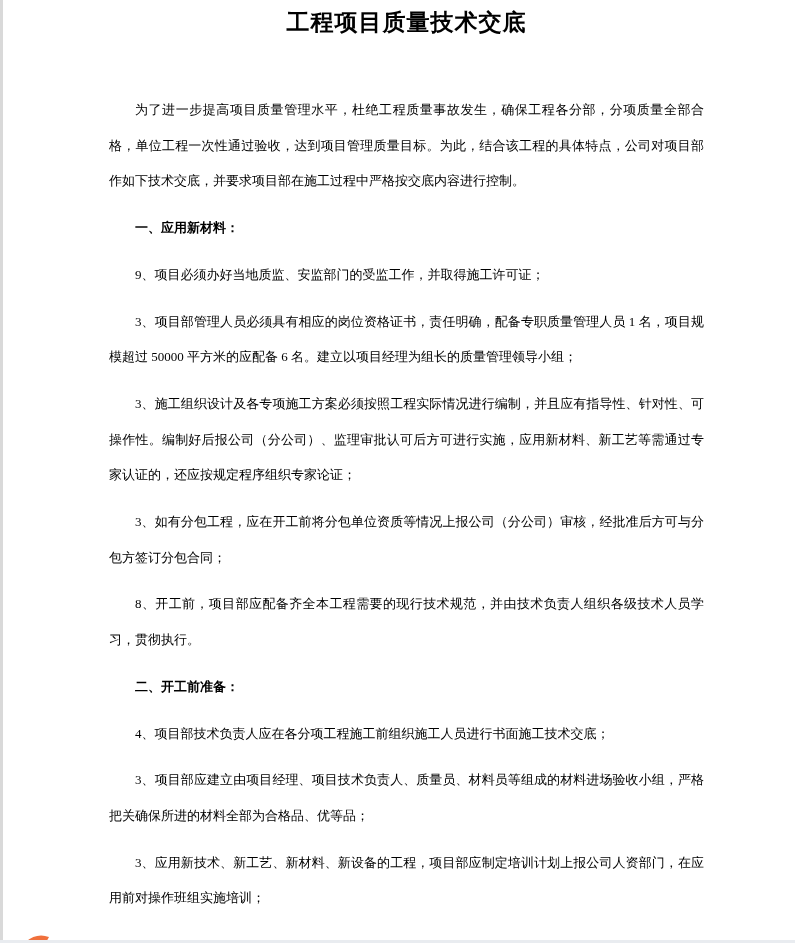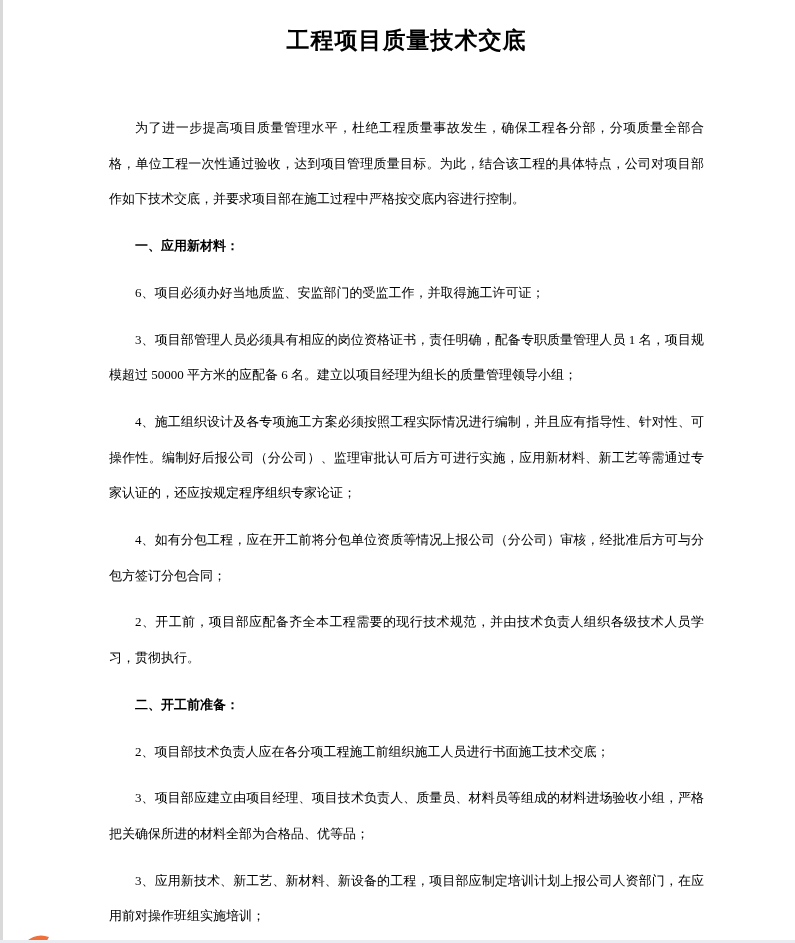--- a/index.html
+++ b/index.html
@@ -25,21 +25,21 @@
     left: 0; bottom: 0;
     width: 795px; height: 3px;
   }
   .doc {
     position: absolute;
     left: 98px;
     top: 0;
     width: 617px;
   }
   .doc-title {
-    padding-top: 24px;
+    padding-top: 6px;
     text-align: center;
     font-size: 23px;
     line-height: 34px;
     font-weight: bold;
     letter-spacing: 1px;
   }
   .doc-body {
     margin-top: 52px;
   }
   .doc-body p {
@@ -65,27 +65,27 @@
 </head>
 <body>
 
 <div class="page-edge-left" style="background: rgb(217, 217, 217);"></div>
 
 <div class="doc">
   <div class="doc-title">工程项目质量技术交底</div>
   <div class="doc-body">
     <p>为了进一步提高项目质量管理水平，杜绝工程质量事故发生，确保工程各分部，分项质量全部合格，单位工程一次性通过验收，达到项目管理质量目标。为此，结合该工程的具体特点，公司对项目部作如下技术交底，并要求项目部在施工过程中严格按交底内容进行控制。</p>
     <p class="heading">一、应用新材料：</p>
-    <p>6、项目必须办好当地质监、安监部门的受监工作，并取得施工许可证；</p>
+    <p>9、项目必须办好当地质监、安监部门的受监工作，并取得施工许可证；</p>
     <p>3、项目部管理人员必须具有相应的岗位资格证书，责任明确，配备专职质量管理人员 1 名，项目规模超过 50000 平方米的应配备 6 名。建立以项目经理为组长的质量管理领导小组；</p>
-    <p>4、施工组织设计及各专项施工方案必须按照工程实际情况进行编制，并且应有指导性、针对性、可操作性。编制好后报公司（分公司）、监理审批认可后方可进行实施，应用新材料、新工艺等需通过专家认证的，还应按规定程序组织专家论证；</p>
-    <p>4、如有分包工程，应在开工前将分包单位资质等情况上报公司（分公司）审核，经批准后方可与分包方签订分包合同；</p>
-    <p>2、开工前，项目部应配备齐全本工程需要的现行技术规范，并由技术负责人组织各级技术人员学习，贯彻执行。</p>
+    <p>3、施工组织设计及各专项施工方案必须按照工程实际情况进行编制，并且应有指导性、针对性、可操作性。编制好后报公司（分公司）、监理审批认可后方可进行实施，应用新材料、新工艺等需通过专家认证的，还应按规定程序组织专家论证；</p>
+    <p>3、如有分包工程，应在开工前将分包单位资质等情况上报公司（分公司）审核，经批准后方可与分包方签订分包合同；</p>
+    <p>8、开工前，项目部应配备齐全本工程需要的现行技术规范，并由技术负责人组织各级技术人员学习，贯彻执行。</p>
     <p class="heading">二、开工前准备：</p>
-    <p>2、项目部技术负责人应在各分项工程施工前组织施工人员进行书面施工技术交底；</p>
+    <p>4、项目部技术负责人应在各分项工程施工前组织施工人员进行书面施工技术交底；</p>
     <p>3、项目部应建立由项目经理、项目技术负责人、质量员、材料员等组成的材料进场验收小组，严格把关确保所进的材料全部为合格品、优等品；</p>
     <p>3、应用新技术、新工艺、新材料、新设备的工程，项目部应制定培训计划上报公司人资部门，在应用前对操作班组实施培训；</p>
   </div>
 </div>
 
 <svg class="logo-swoosh" viewBox="0 0 24 10" xmlns="http://www.w3.org/2000/svg">
   <path d="M0,9.5 C7,3.5 15,2 23,5 L20.5,9.5 Z" fill="#f0703c"></path>
 </svg>
 
 <div class="bottom-band" style="background: rgb(233, 236, 240);"></div>

